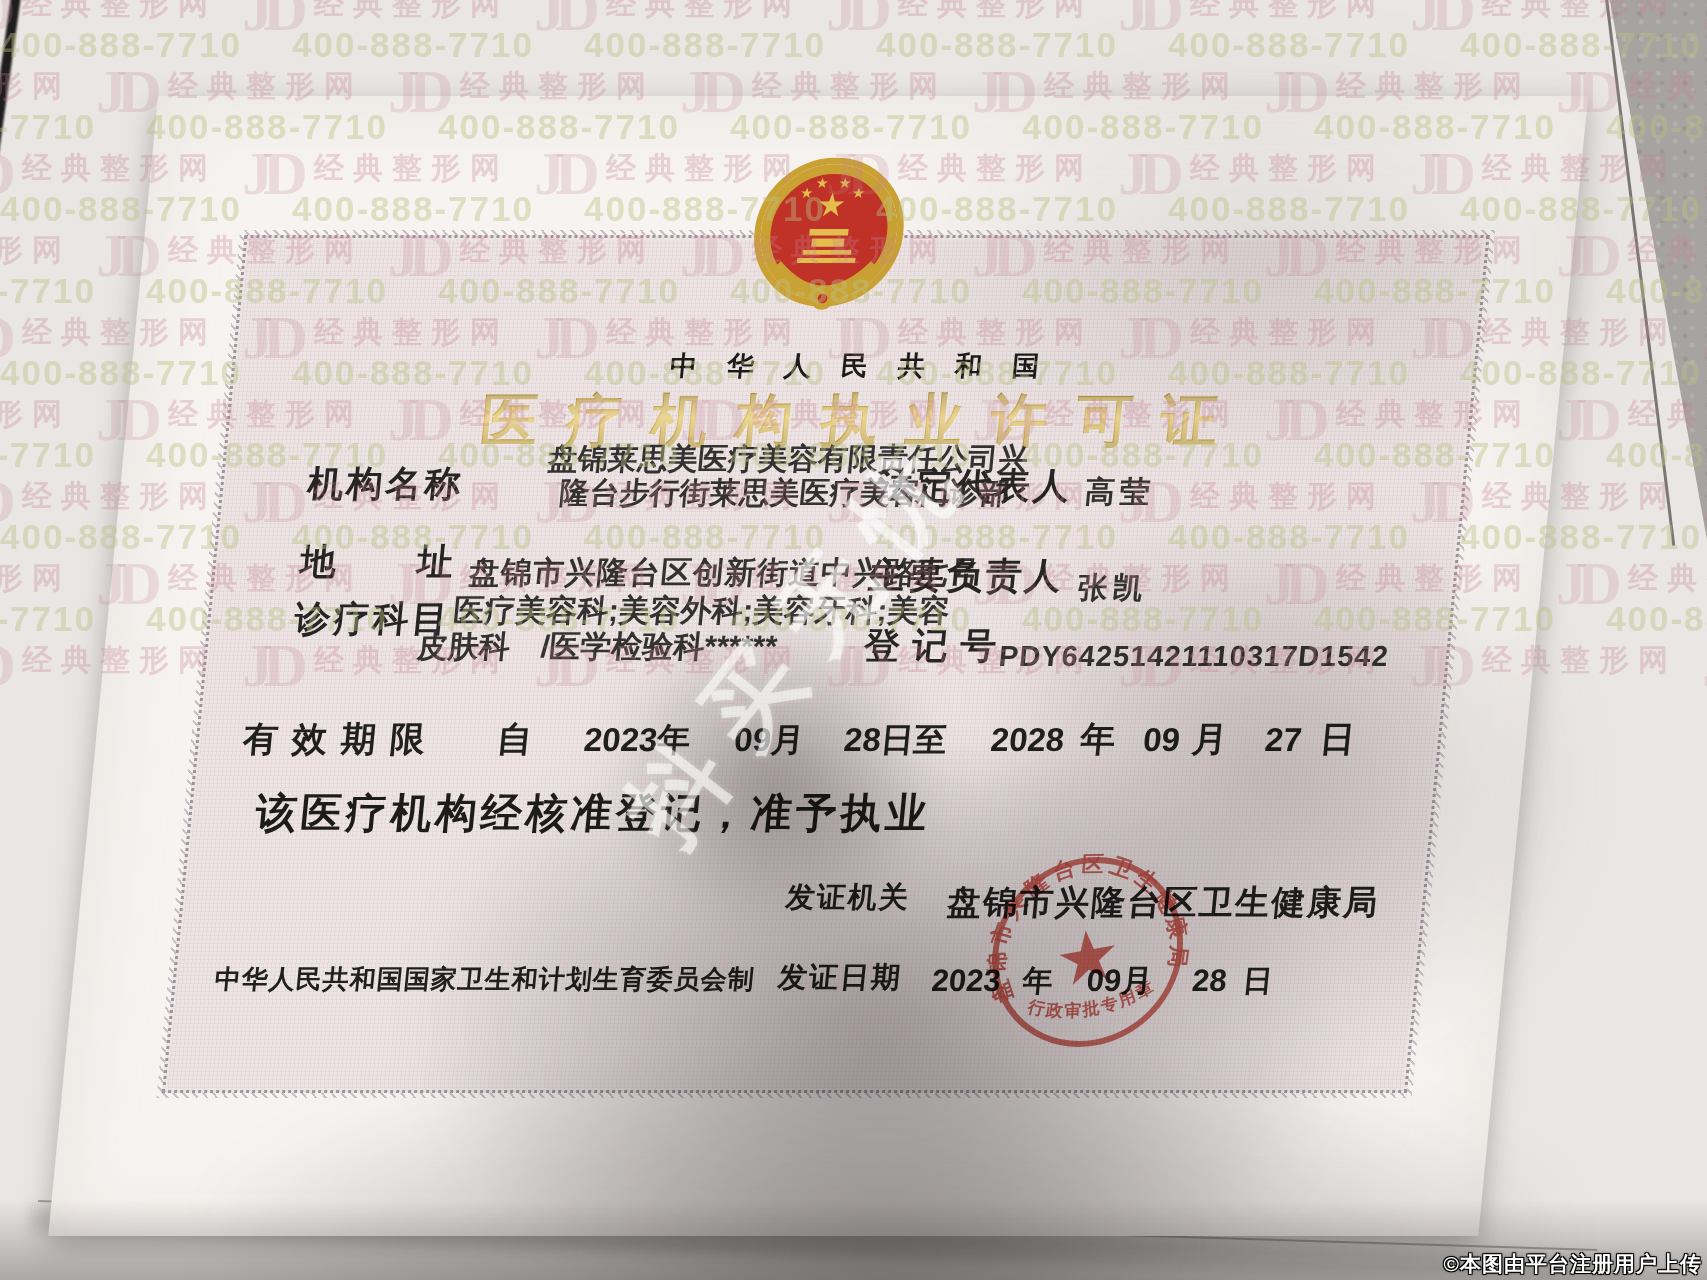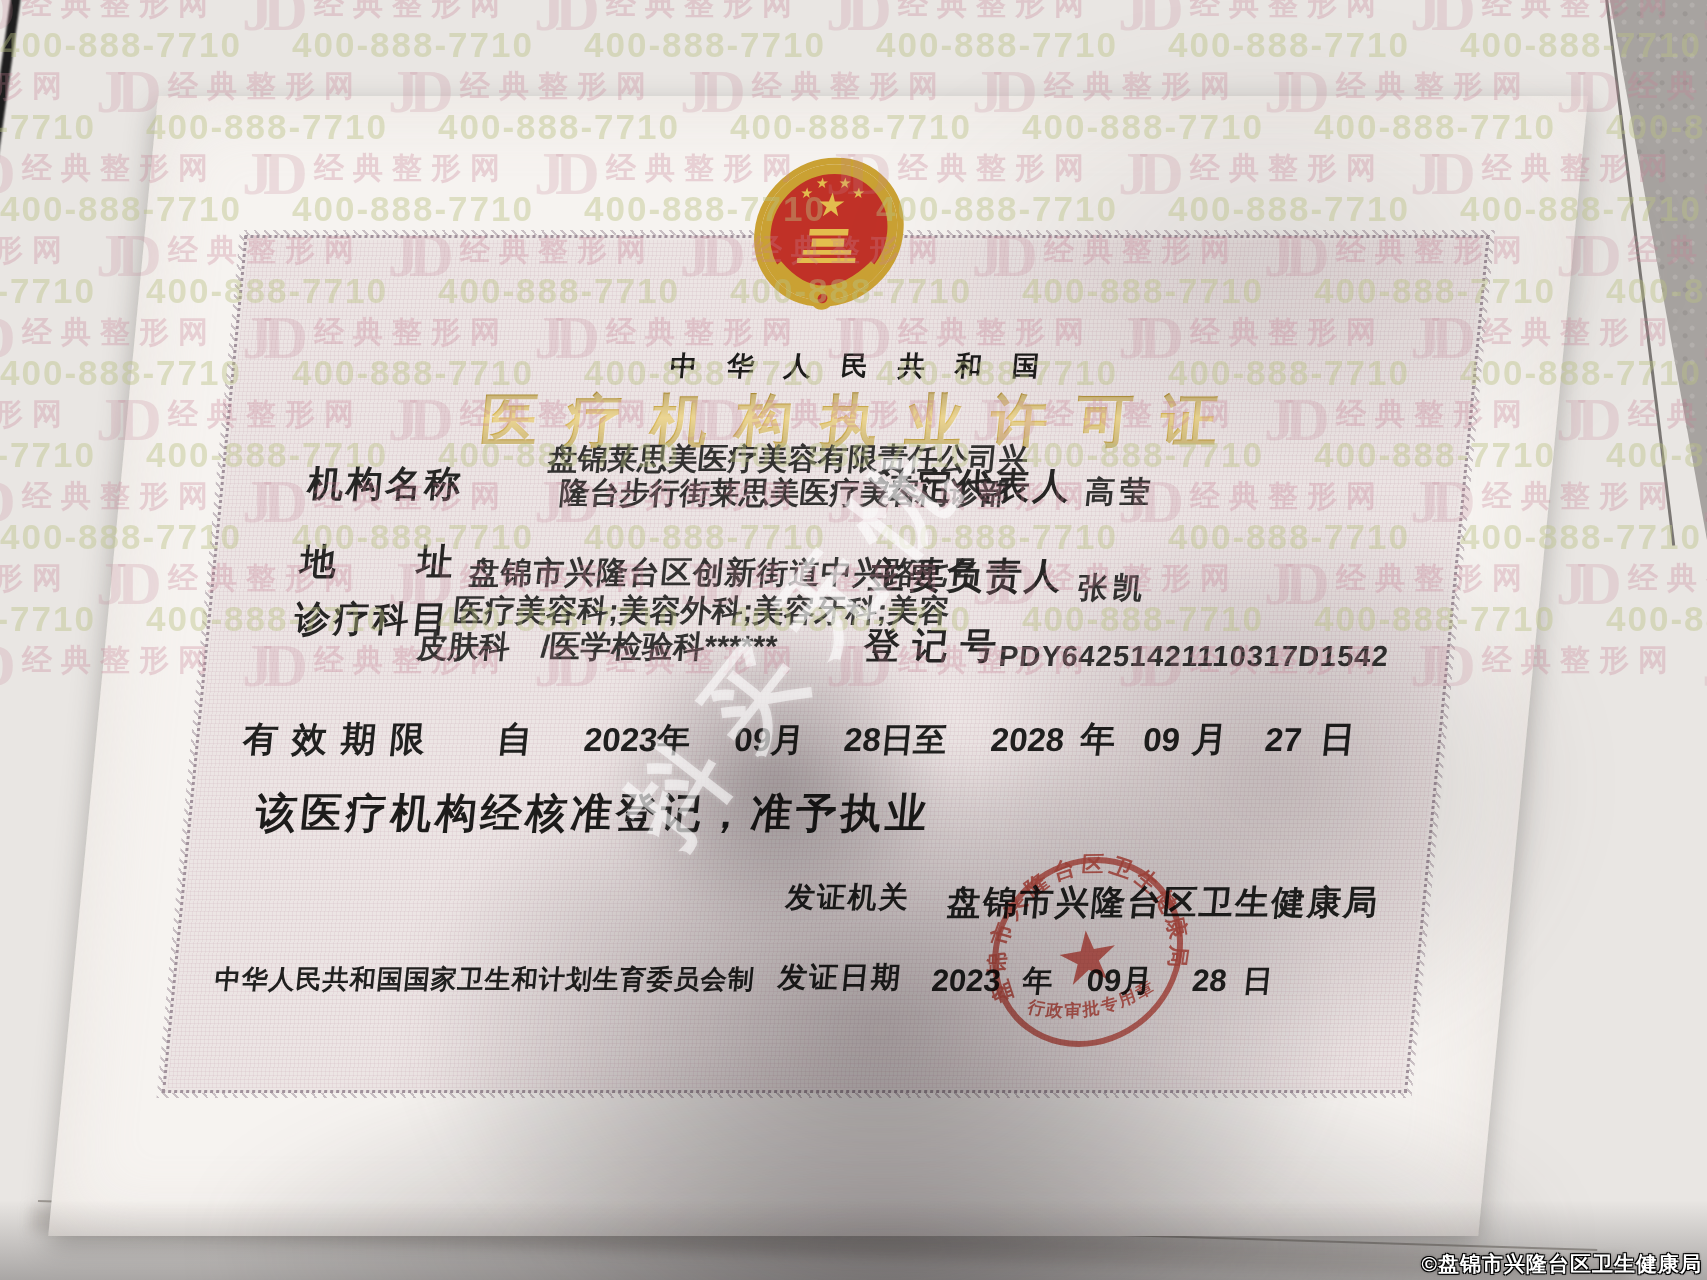--- a/index.html
+++ b/index.html
@@ -380,15 +380,15 @@
       <span class="wm-brand" style="left: 898px; top: 640px;">经典整形网</span>
       <span class="wm-logo" style="left: 1118px; top: 630px;">JD</span>
       <span class="wm-brand" style="left: 1190px; top: 640px;">经典整形网</span>
       <span class="wm-logo" style="left: 1410px; top: 630px;">JD</span>
       <span class="wm-brand" style="left: 1482px; top: 640px;">经典整形网</span>
       <span class="wm-logo" style="left: 1702px; top: 630px;">JD</span>
     </div>
   <div class="diag-wm">
     <span>抖买无忧</span>
   </div>
-  <div class="credit">©盘锦市兴隆台区卫生健康局</div>
+  <div class="credit">©本图由平台注册用户上传</div>
 
 </div>
 
 </body></html>

